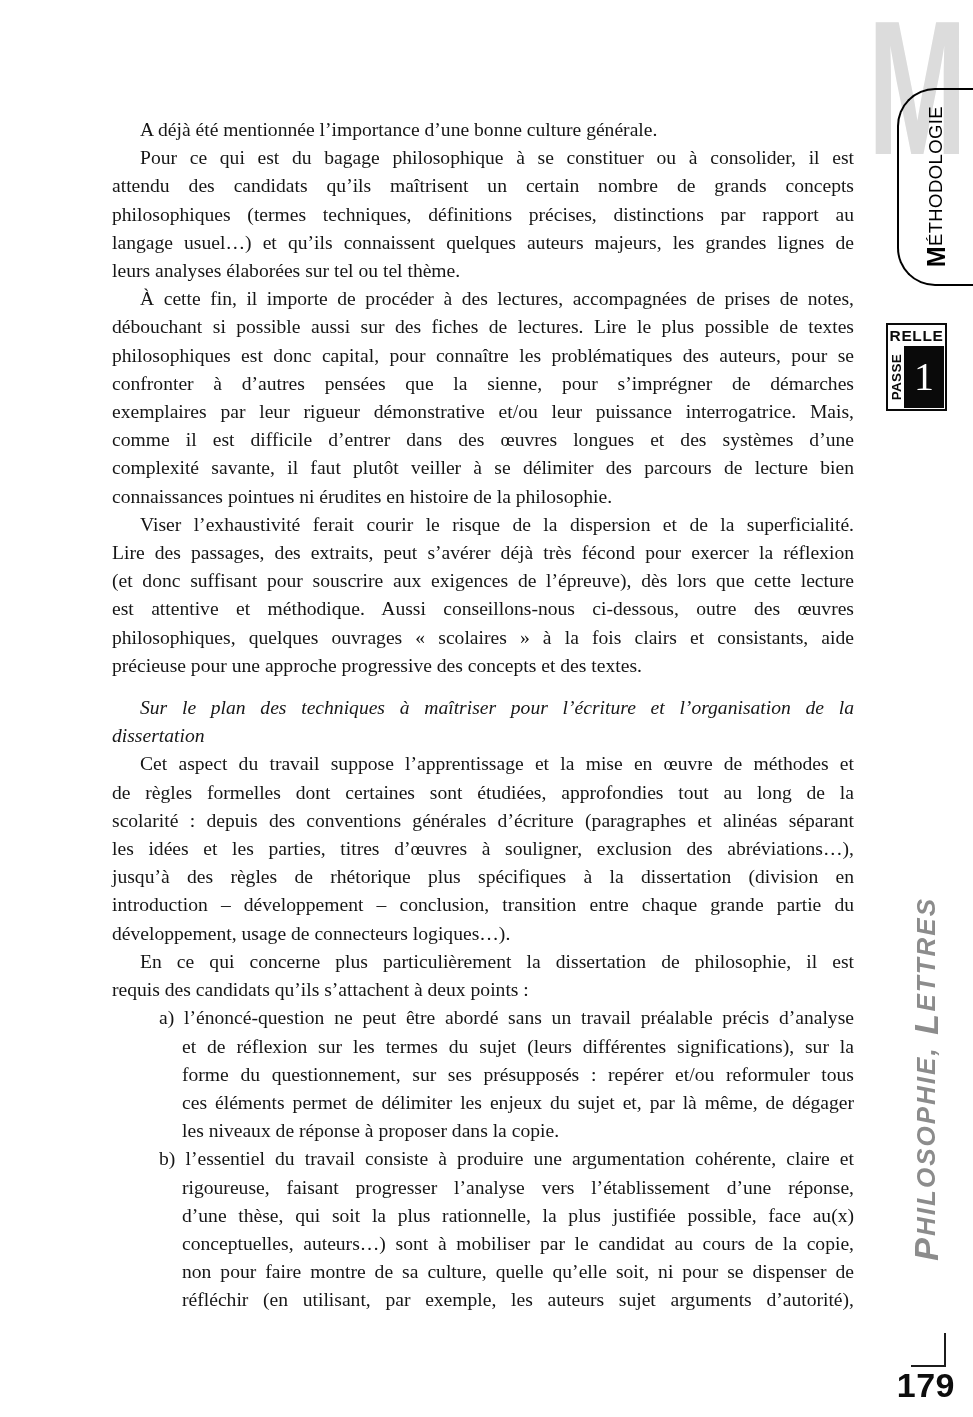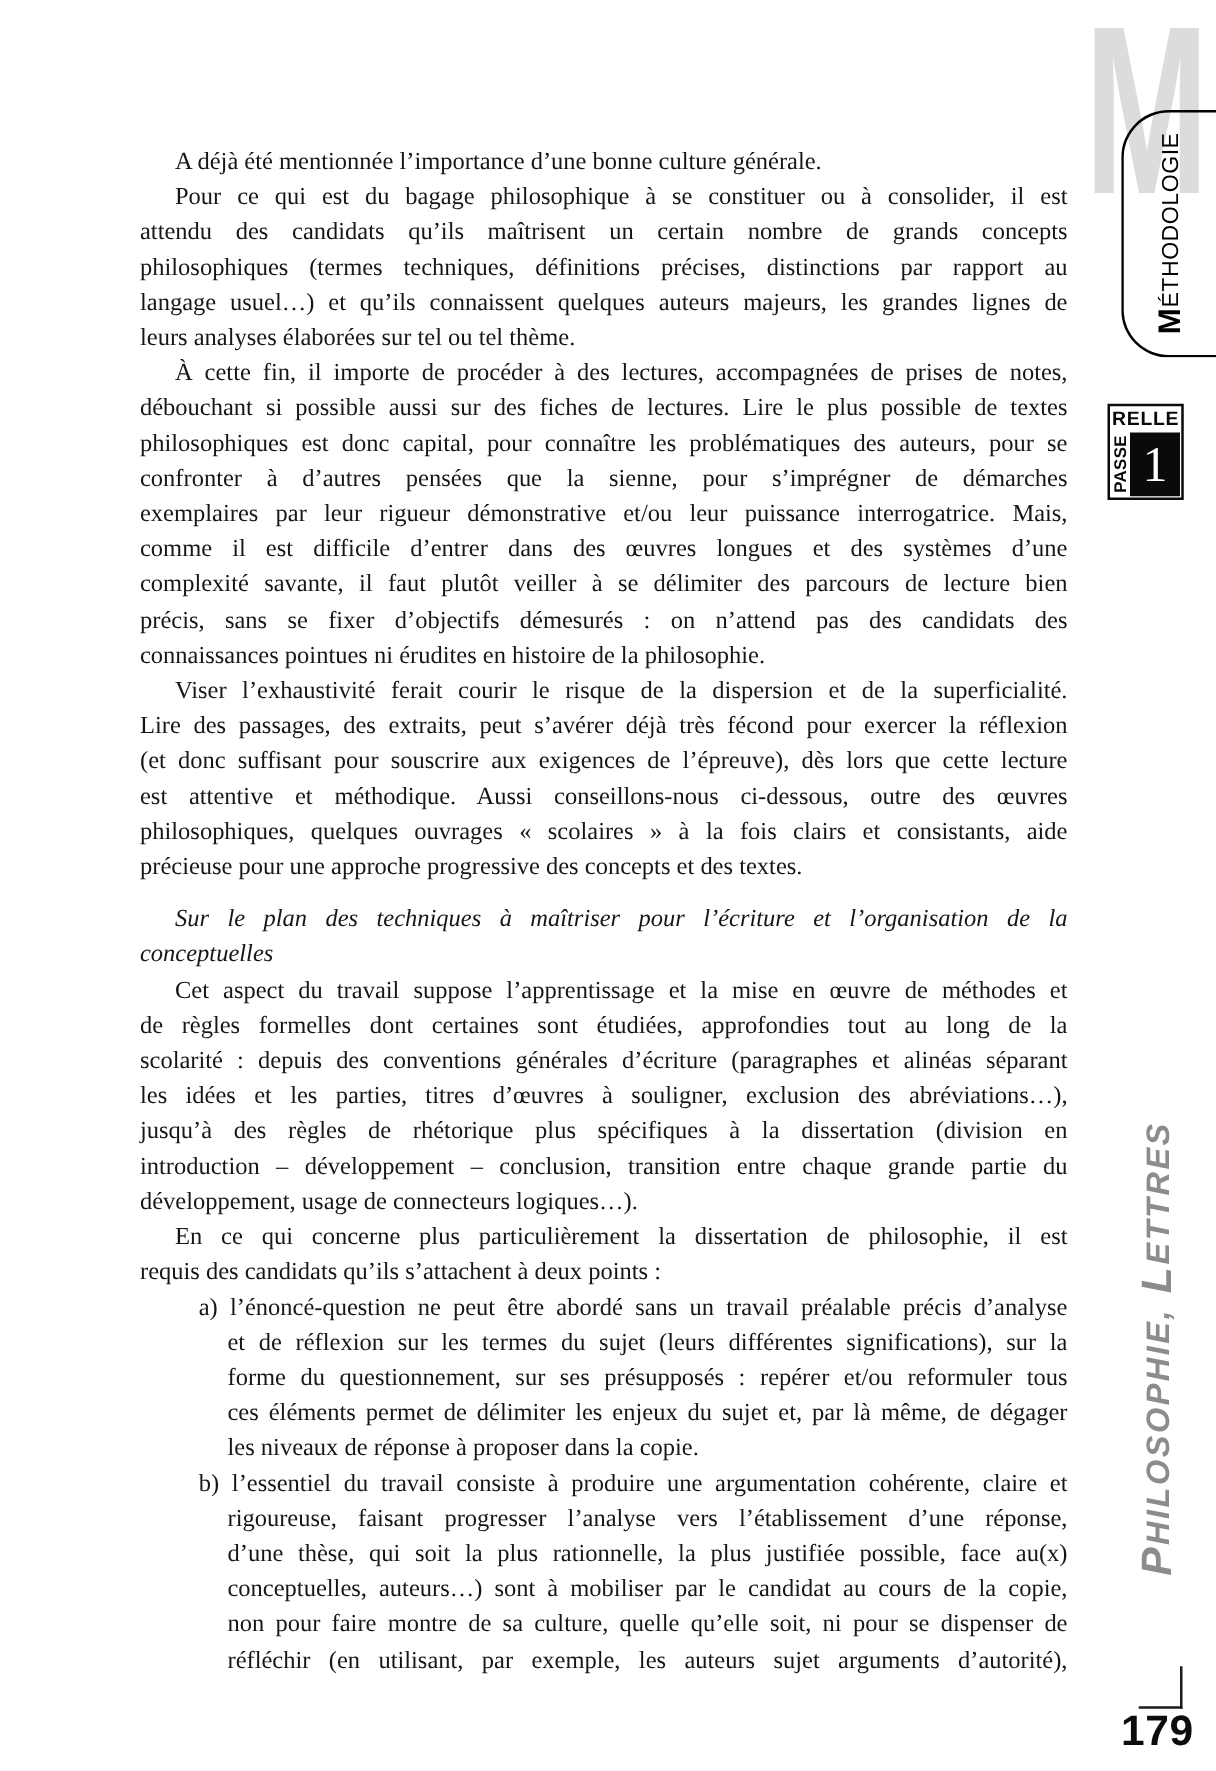--- a/index.html
+++ b/index.html
@@ -56,21 +56,21 @@
   }
   .method-label{
     font-family:"Liberation Sans",sans-serif;
     font-size:18.5px;font-weight:500;
     letter-spacing:0.4px;color:#000;
   }
   .method-label .cap{font-size:25px;font-weight:600;}
 
   .logo{
     position:absolute;left:886px;top:323px;
-    width:61px;height:77px;
+    width:61px;height:88px;
     border:2.5px solid #0a0a0a;background:#fff;
     box-sizing:border-box;
     display:grid;
     grid-template-columns:15px 1fr;
     grid-template-rows:20px 1fr;
     padding:1px;
     z-index:2;
     font-family:"Liberation Sans",sans-serif;
   }
   .logo-relle{
@@ -162,34 +162,33 @@
         <div class="line last">leurs analyses élaborées sur tel ou tel thème.</div>
       </div>
       <div class="block para">
         <div class="line first">À cette fin, il importe de procéder à des lectures, accompagnées de prises de notes,</div>
         <div class="line">débouchant si possible aussi sur des fiches de lectures. Lire le plus possible de textes</div>
         <div class="line">philosophiques est donc capital, pour connaître les problématiques des auteurs, pour se</div>
         <div class="line">confronter à d’autres pensées que la sienne, pour s’imprégner de démarches</div>
         <div class="line">exemplaires par leur rigueur démonstrative et/ou leur puissance interrogatrice. Mais,</div>
         <div class="line">comme il est difficile d’entrer dans des œuvres longues et des systèmes d’une</div>
         <div class="line">complexité savante, il faut plutôt veiller à se délimiter des parcours de lecture bien</div>
-        <div class="line">précis, sans se fixer d’objectifs démesurés : on n’attend pas des candidats des</div>
         <div class="line last">connaissances pointues ni érudites en histoire de la philosophie.</div>
       </div>
       <div class="block para">
         <div class="line first">Viser l’exhaustivité ferait courir le risque de la dispersion et de la superficialité.</div>
         <div class="line">Lire des passages, des extraits, peut s’avérer déjà très fécond pour exercer la réflexion</div>
         <div class="line">(et donc suffisant pour souscrire aux exigences de l’épreuve), dès lors que cette lecture</div>
         <div class="line">est attentive et méthodique. Aussi conseillons-nous ci-dessous, outre des œuvres</div>
         <div class="line">philosophiques, quelques ouvrages « scolaires » à la fois clairs et consistants, aide</div>
         <div class="line last">précieuse pour une approche progressive des concepts et des textes.</div>
       </div>
       <div class="block heading">
         <div class="line first">Sur le plan des techniques à maîtriser pour l’écriture et l’organisation de la</div>
-        <div class="line last">conceptuelles</div>
+        <div class="line last">dissertation</div>
       </div>
       <div class="block para">
         <div class="line first">Cet aspect du travail suppose l’apprentissage et la mise en œuvre de méthodes et</div>
         <div class="line">de règles formelles dont certaines sont étudiées, approfondies tout au long de la</div>
         <div class="line">scolarité : depuis des conventions générales d’écriture (paragraphes et alinéas séparant</div>
         <div class="line">les idées et les parties, titres d’œuvres à souligner, exclusion des abréviations…),</div>
         <div class="line">jusqu’à des règles de rhétorique plus spécifiques à la dissertation (division en</div>
         <div class="line">introduction – développement – conclusion, transition entre chaque grande partie du</div>
         <div class="line last">développement, usage de connecteurs logiques…).</div>
       </div>

